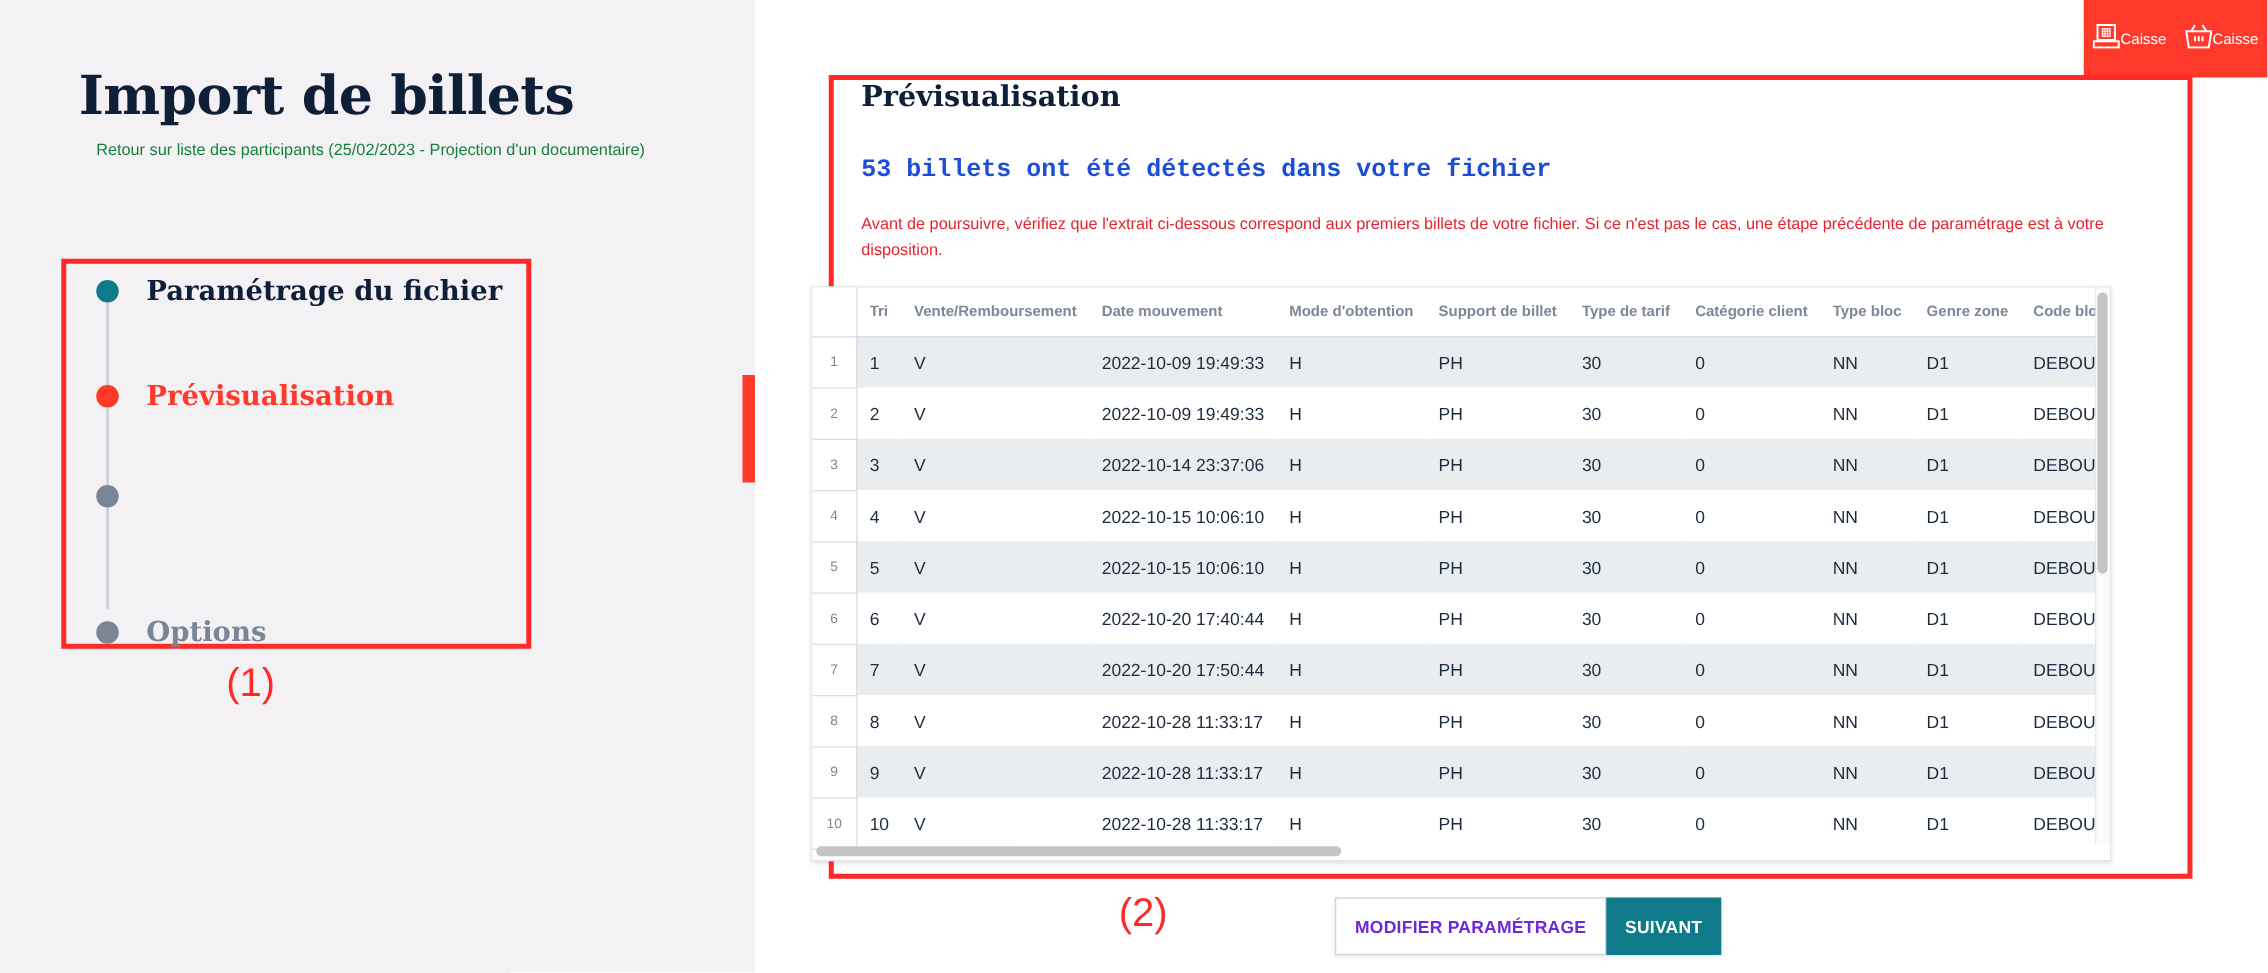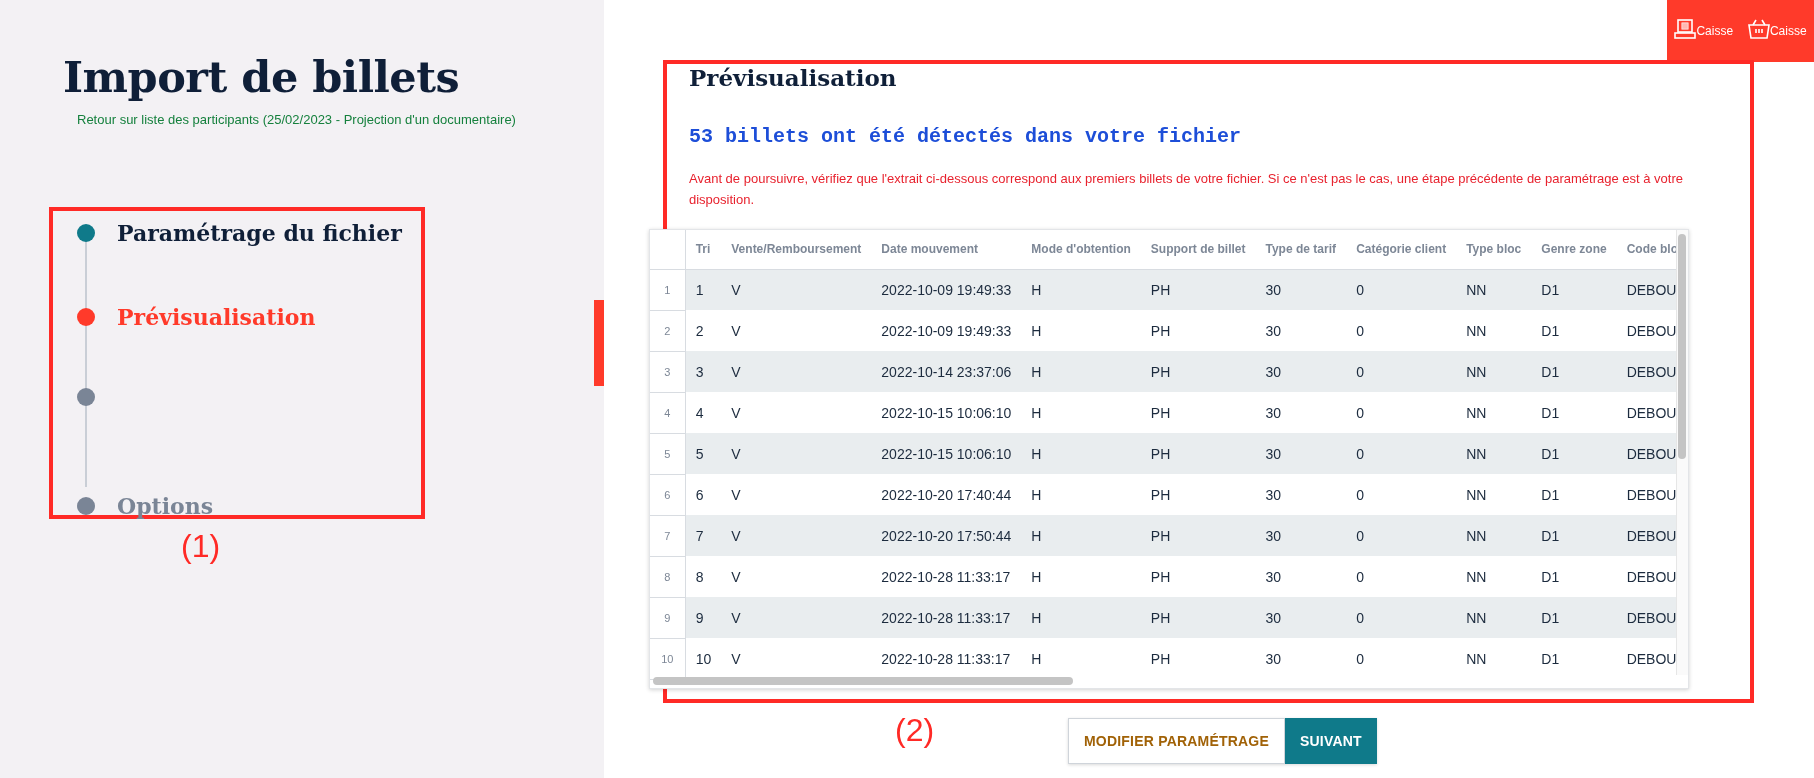--- a/index.html
+++ b/index.html
@@ -33,21 +33,21 @@
   th { height: 39px; text-align: left; font-weight: bold; font-size: 12px; color: #7d8796; padding: 0 10px; white-space: nowrap; border-bottom: 1px solid #d8dce1; }
   td { height: 41px; padding: 0 10px; white-space: nowrap; }
   tr.odd td.cell { background: #e9edef; }
   td.rownum, th.rownum { width: 40px; text-align: center; font-size: 11px; color: #7d8796; border-right: 1px solid #d8dce1; border-bottom: 1px solid #d8dce1; background: #fff; }
   .vscroll { position: absolute; right: 2px; top: 4px; width: 8px; height: 225px; background: #c4c4c4; border-radius: 4px; }
   .vtrack { position: absolute; right: 0; top: 0; width: 12px; height: 445px; background: #fafafa; border-left: 1px solid #e6e6e6; }
   .hscroll { position: absolute; left: 3px; bottom: 3px; width: 420px; height: 8px; background: #c4c4c4; border-radius: 4px; }
 
   .btn-group { position: absolute; left: 1068px; top: 718px; display: flex; box-shadow: 0 1px 3px rgba(0,0,0,0.15); }
   .btn { height: 46px; padding: 0 15px; font-size: 14px; font-weight: bold; display: flex; align-items: center; cursor: pointer; letter-spacing: 0.2px; }
-  .btn-secondary { background: #fff; color: #a16207; border: 1px solid #cfd4da; }
+  .btn-secondary { background: #fff; color: #6d28d9; border: 1px solid #cfd4da; }
   .btn-primary { background: #0f7a8a; color: #fff; text-align: center; }
 </style>
 </head>
 <body>
 
 <div class="left-pane"></div>
 
 <h1 class="page-title">Import de billets</h1>
 <a class="back-link">Retour sur liste des participants (25/02/2023 - Projection d'un documentaire)</a>
 

